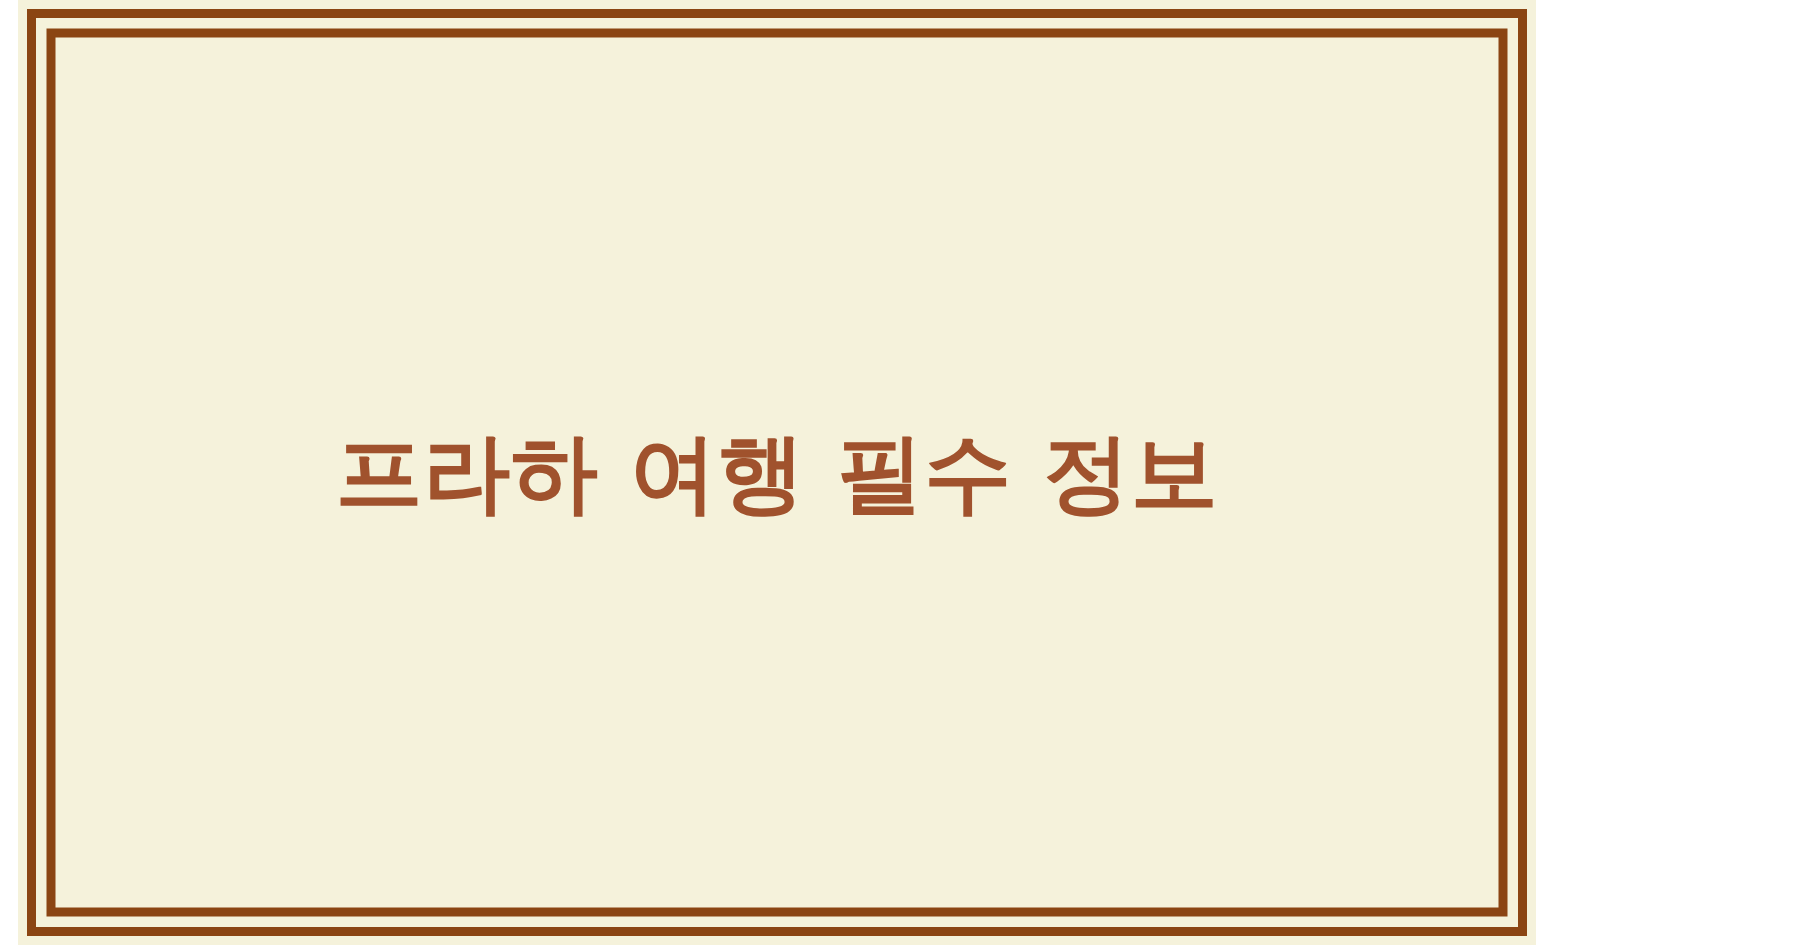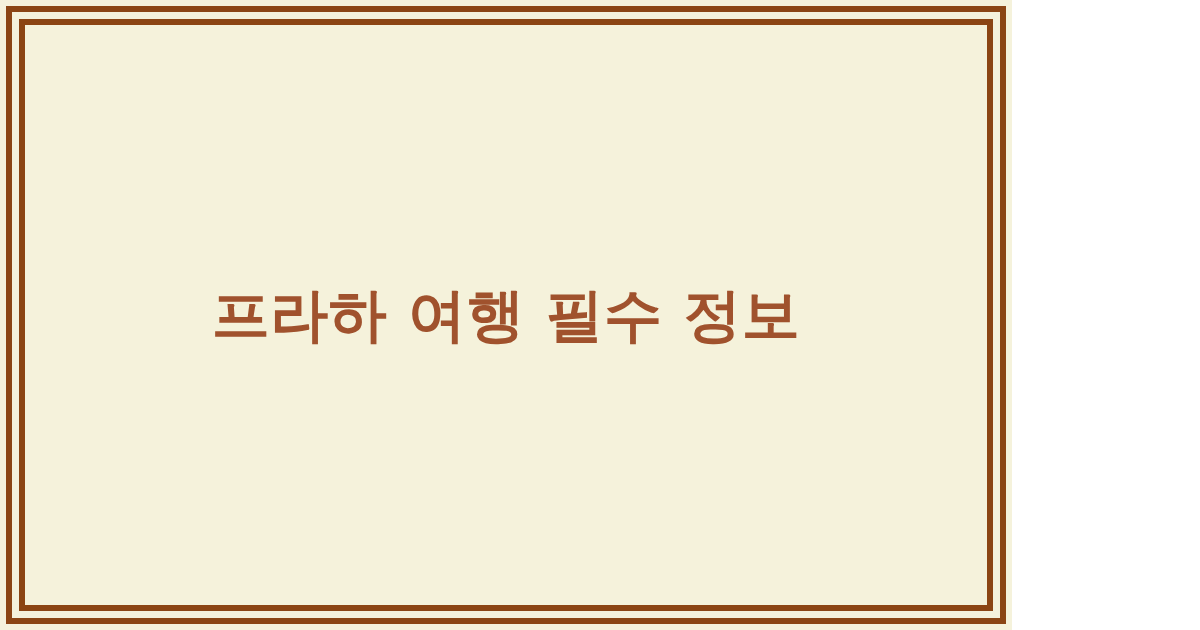--- a/index.html
+++ b/index.html
@@ -15,20 +15,21 @@
     font-family: "DejaVu Sans", "Liberation Sans", sans-serif;
   }
 
   .card {
     position: relative;
     box-sizing: border-box;
     width: 1012px;
     height: 630px;
     background: #f5f2db;
     overflow: hidden;
+    margin-left: 12px;
   }
 
   
   .frame {
     position: absolute;
     box-sizing: border-box;
     pointer-events: none;
   }
 
   .frame-outer {

